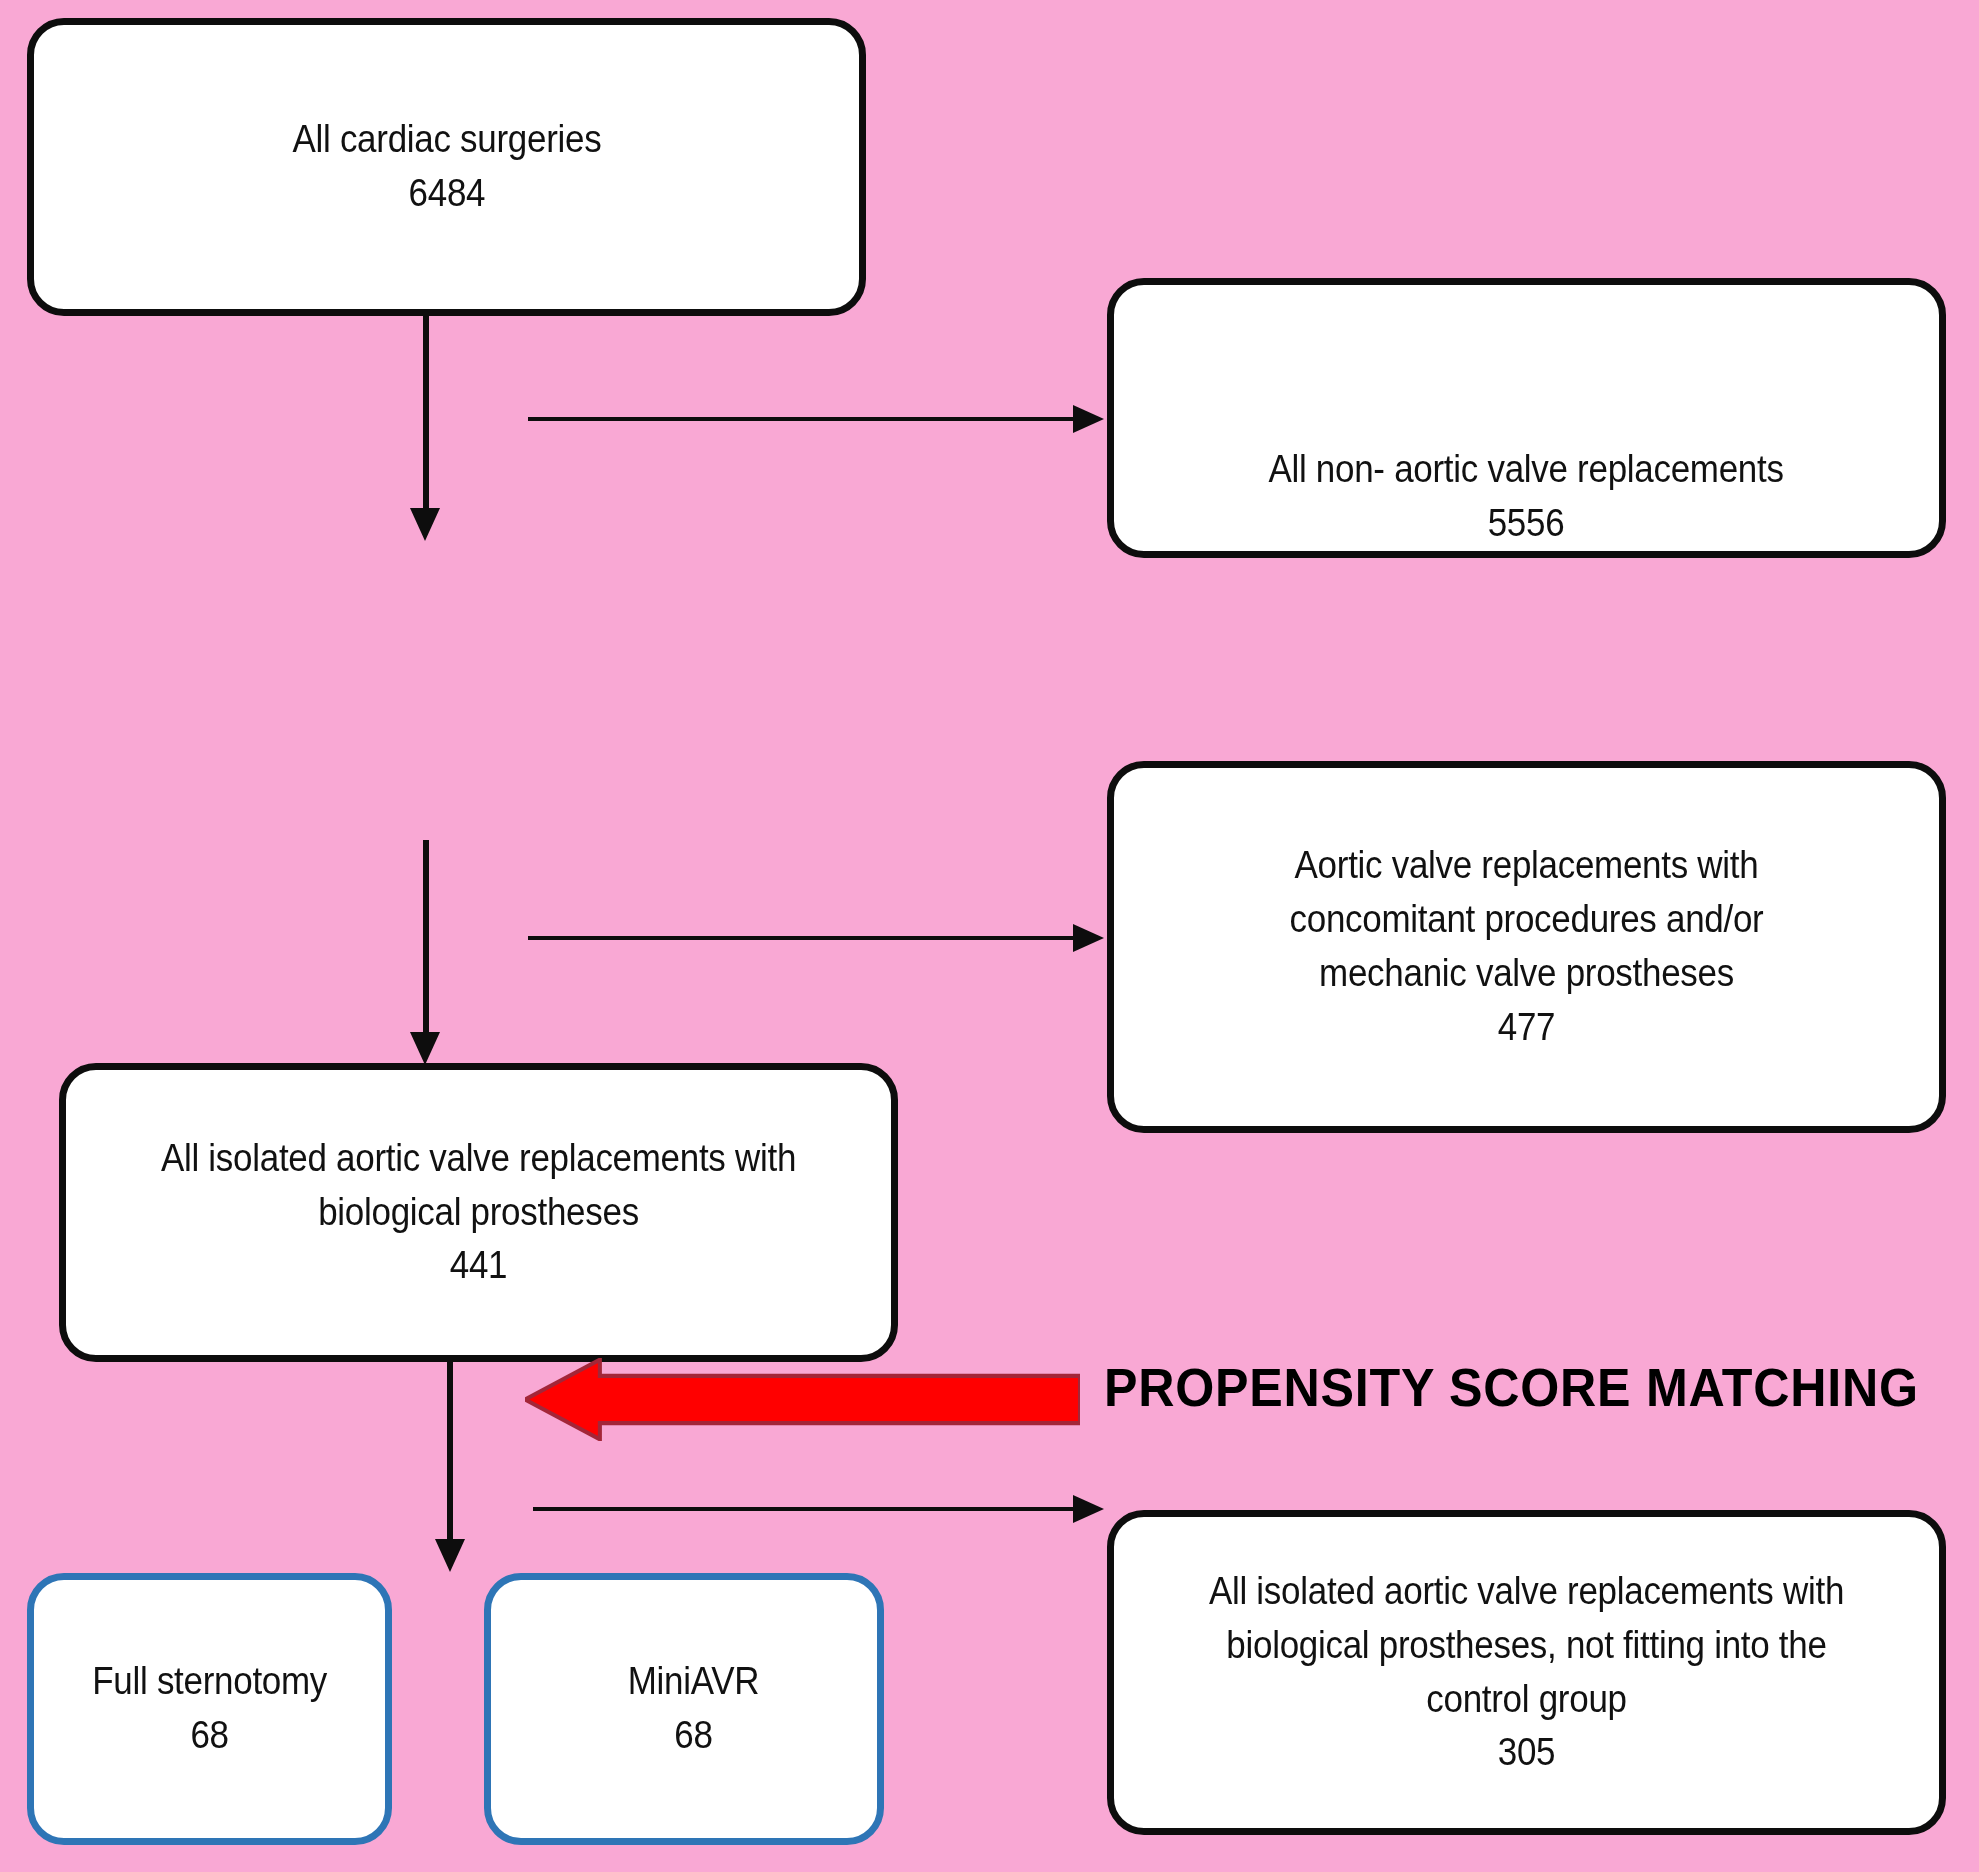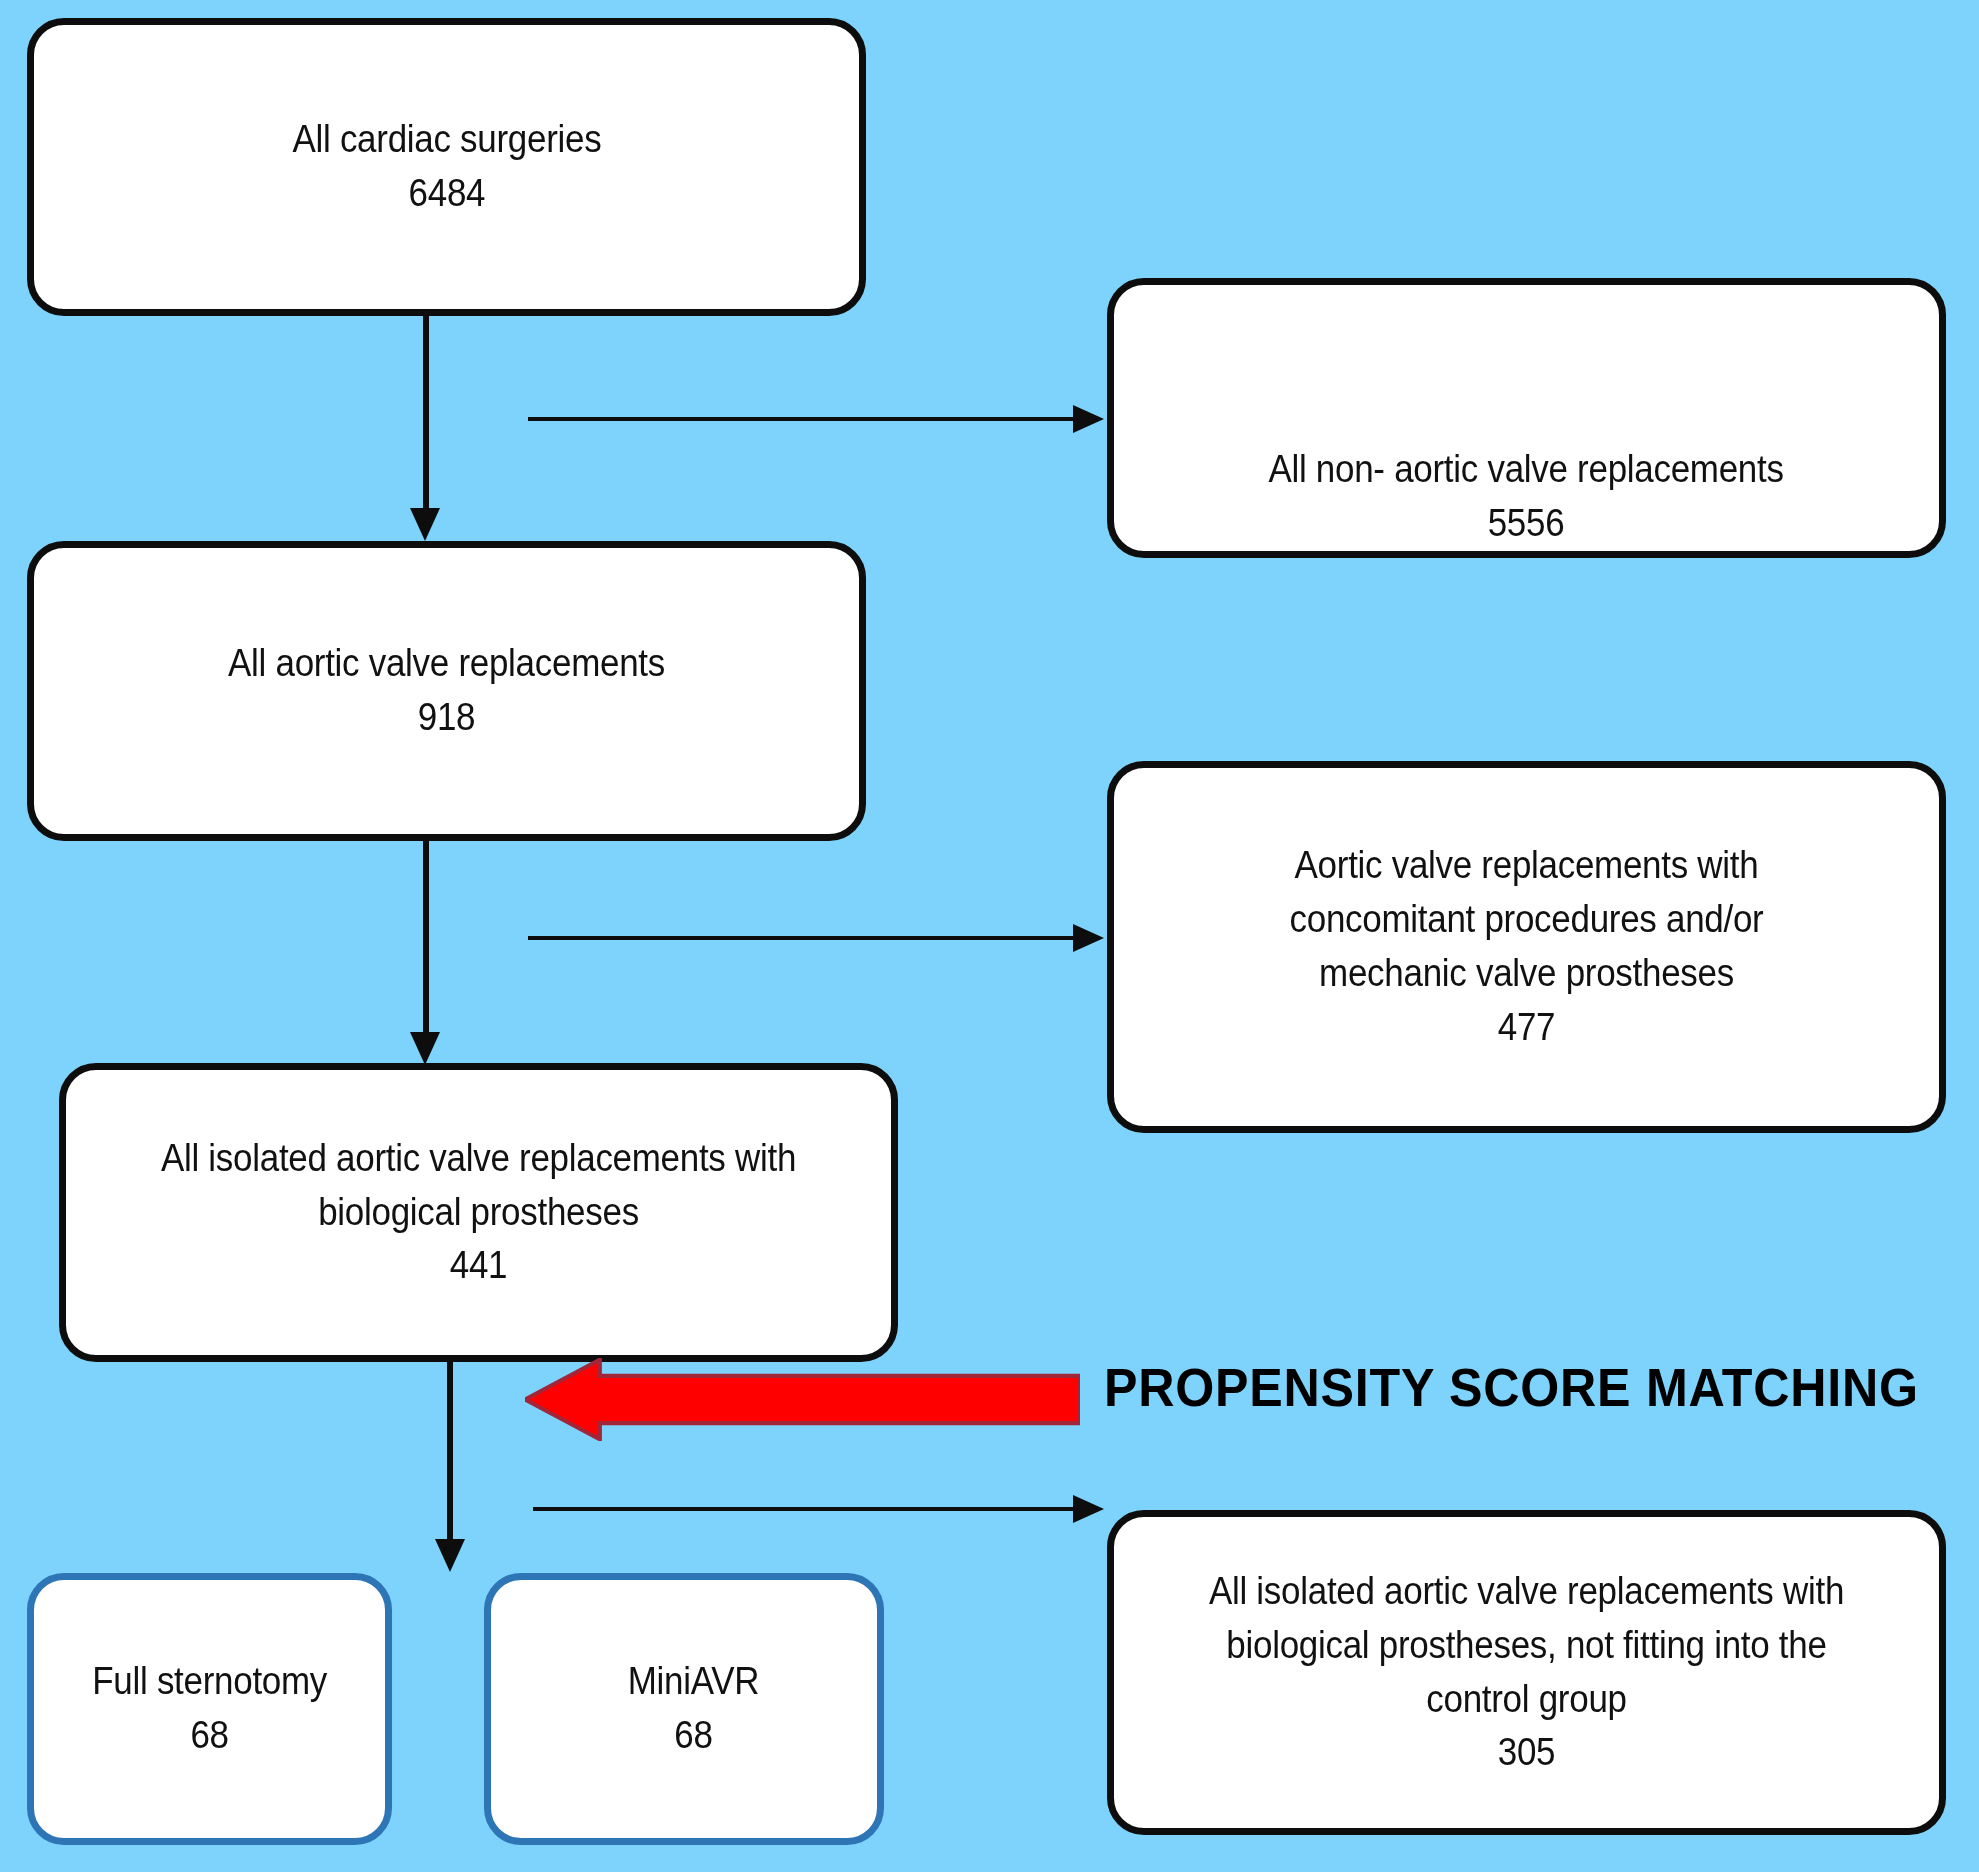--- a/index.html
+++ b/index.html
@@ -7,21 +7,21 @@
     padding: 0;
     background: #ffffff;
   }
   body {
     font-family: "Liberation Sans", sans-serif;
   }
   #flow-root {
     position: relative;
     width: 1979px;
     height: 1873px;
-    background: #7dd3fc;
+    background: #f9a8d4;
     overflow: hidden;
   }
   .node {
     position: absolute;
     box-sizing: border-box;
     background: #ffffff;
     display: flex;
     align-items: center;
     justify-content: center;
     text-align: center;
@@ -103,26 +103,20 @@
 
 <div id="flow-root">
 
   <div class="node black" style="left:27px; top:18px; width:839px; height:298px;">
     <div class="node-text">
       <span>All cardiac surgeries</span>
       <span class="count">6484</span>
     </div>
   </div>
 
-  <div class="node black" style="left:27px; top:541px; width:839px; height:300px;">
-    <div class="node-text">
-      <span>All aortic valve replacements</span>
-      <span class="count">918</span>
-    </div>
-  </div>
 
   <div class="node black" style="left:27px; top:1063px; width:839px; height:299px;margin-left:32px;">
     <div class="node-text" style="padding:0 33px;">
       <span>All isolated aortic valve replacements with biological prostheses</span>
       <span class="count">441</span>
     </div>
   </div>
 
   <div class="node blue" style="left:27px; top:1573px; width:365px; height:272px;">
     <div class="node-text">

